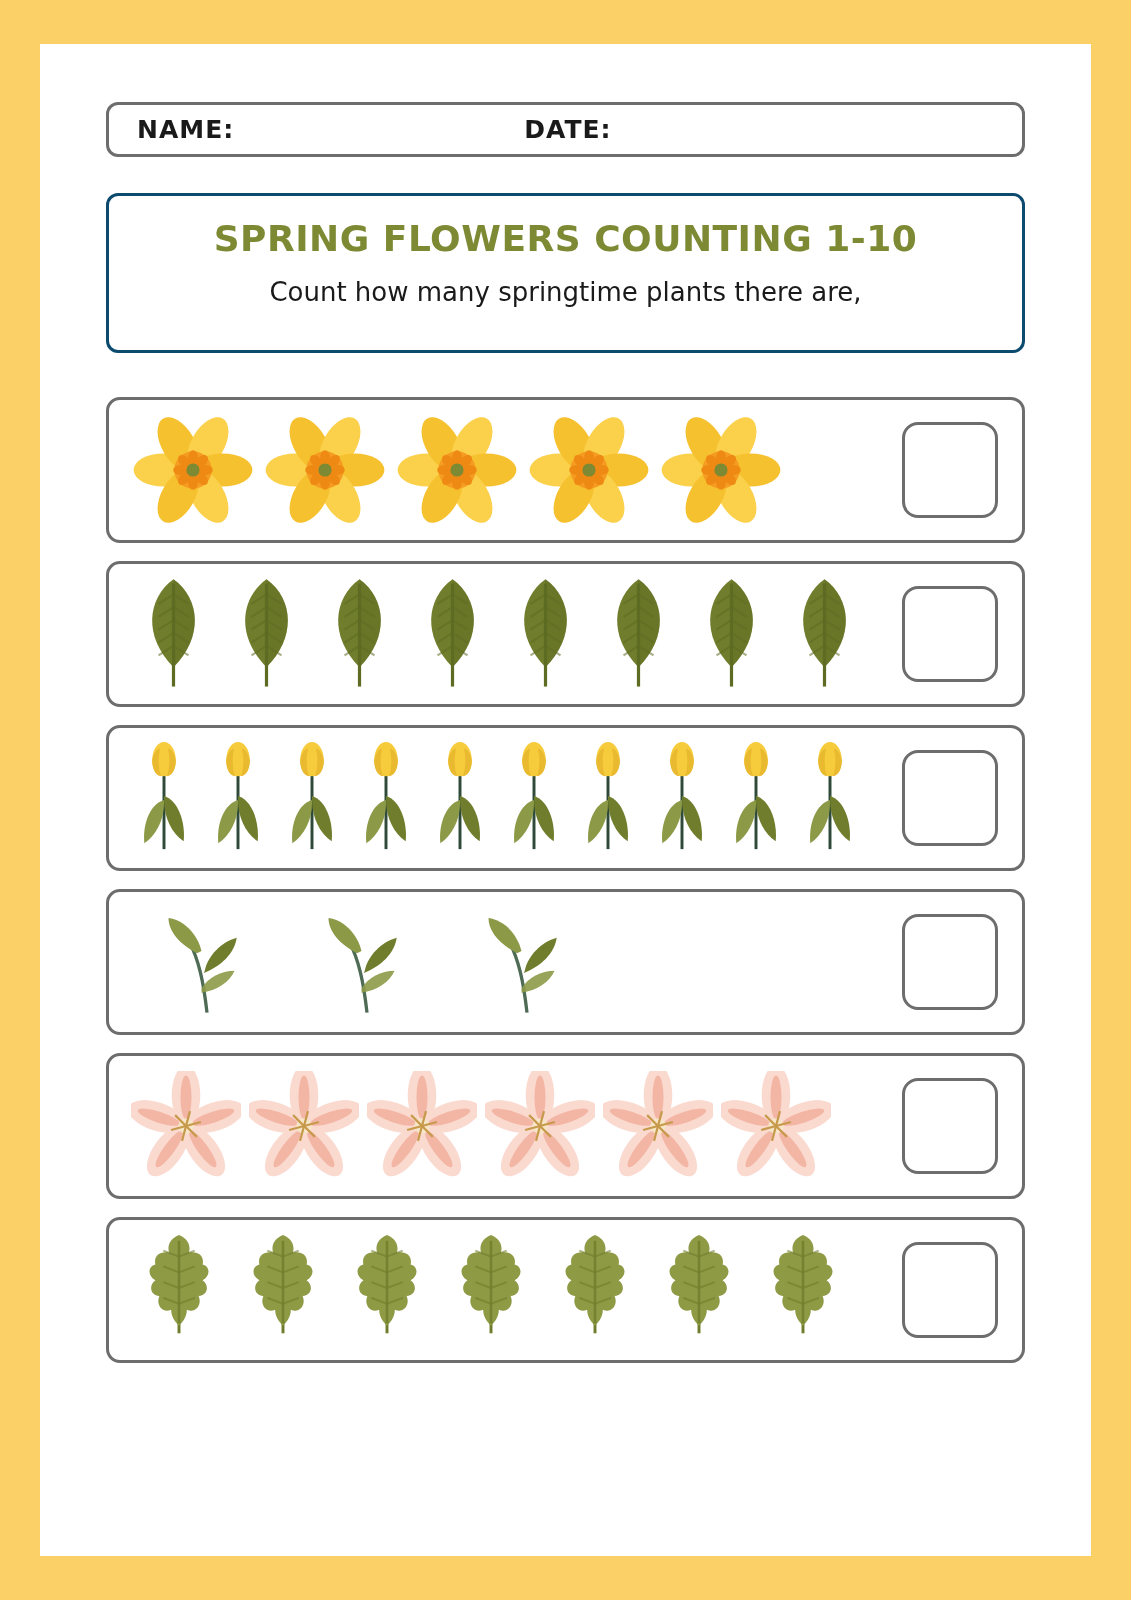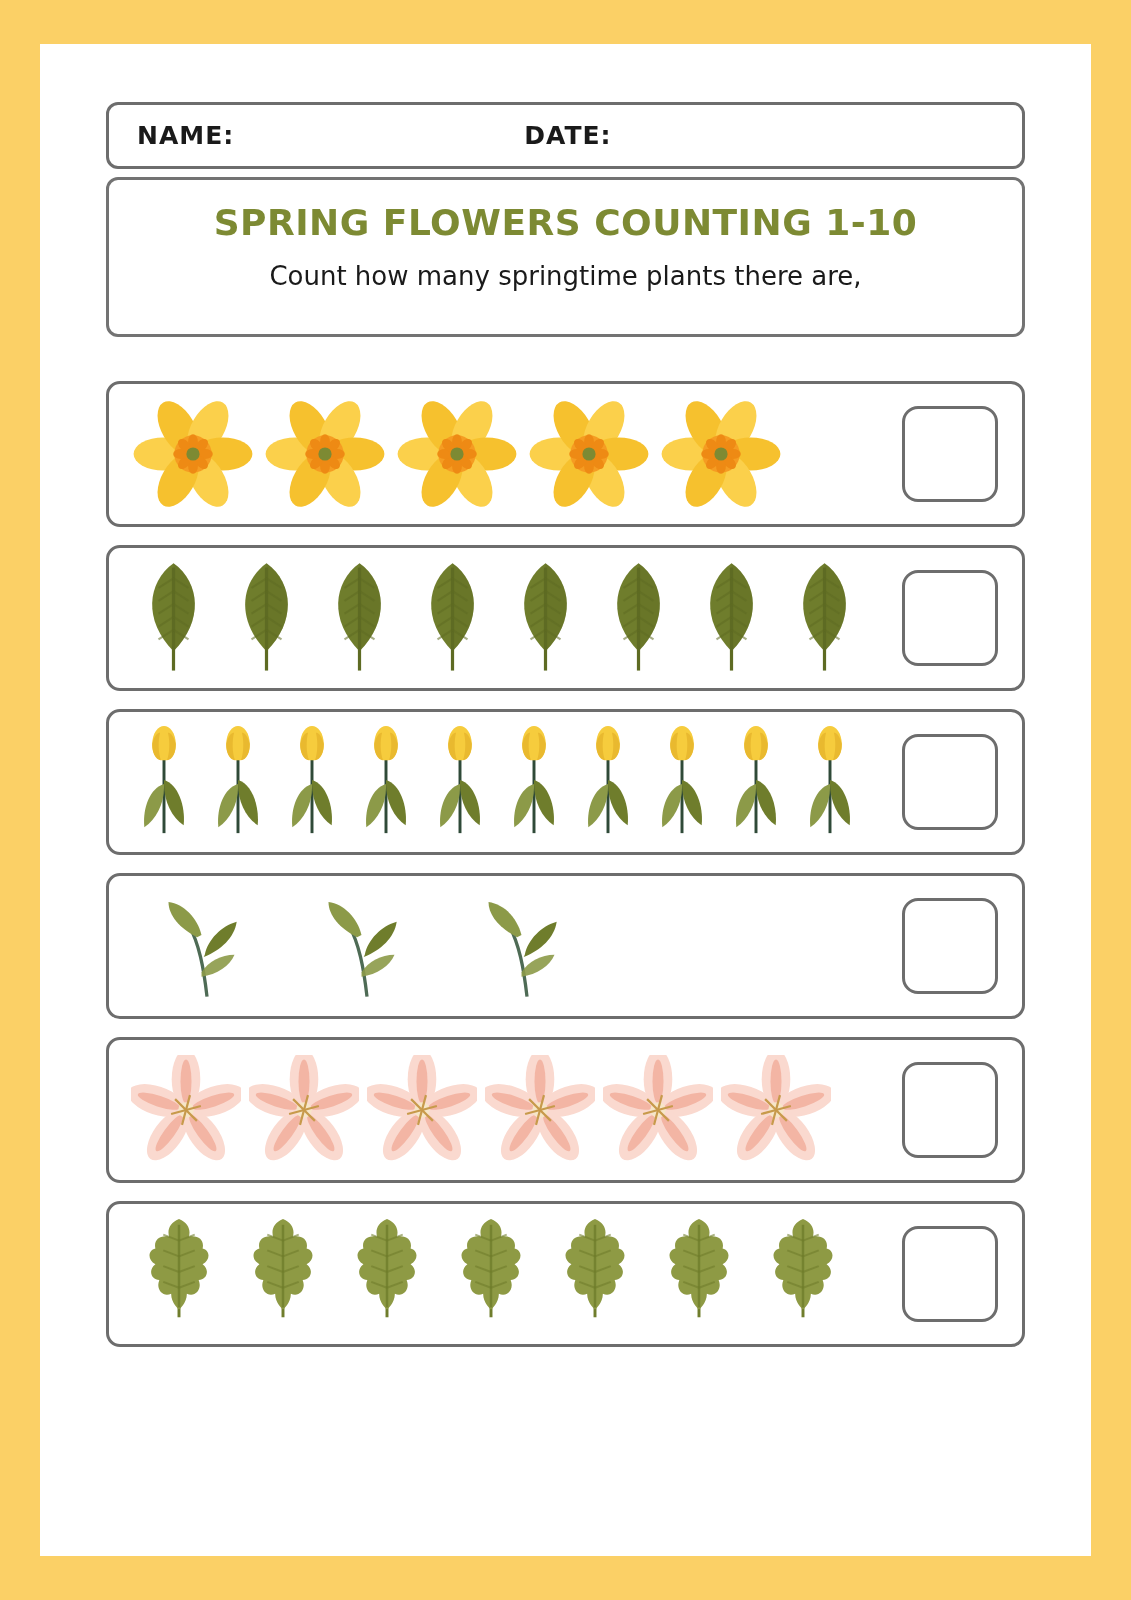--- a/index.html
+++ b/index.html
@@ -27,41 +27,41 @@
     box-sizing: border-box;
     padding: 58px 66px 40px 66px;
     display: flex;
     flex-direction: column;
   }
 
   
   .namebar {
     border: 3px solid #6d6d6d;
     border-radius: 12px;
-    height: 67px;
+    height: 55px;
     display: flex;
     align-items: center;
     box-sizing: border-box;
     padding: 0 28px;
-    margin-bottom: 8px;
+    margin-bottom: 36px;
   }
   .namebar .field {
     font-family: "DejaVu Sans", sans-serif;
     font-weight: bold;
     font-size: 25px;
     letter-spacing: 1px;
     color: #1a1a1a;
   }
   .namebar .field.date {
     margin-left: 290px;
   }
 
   
   .titlebox {
-    border: 3px solid #737373;
+    border: 3px solid #0c4a6e;
     border-radius: 12px;
     box-sizing: border-box;
     padding: 22px 20px 24px 20px;
     text-align: center;
     margin-bottom: 44px;
   }
   .title {
     font-family: "DejaVu Sans", sans-serif;
     font-weight: bold;
     font-size: 36px;

